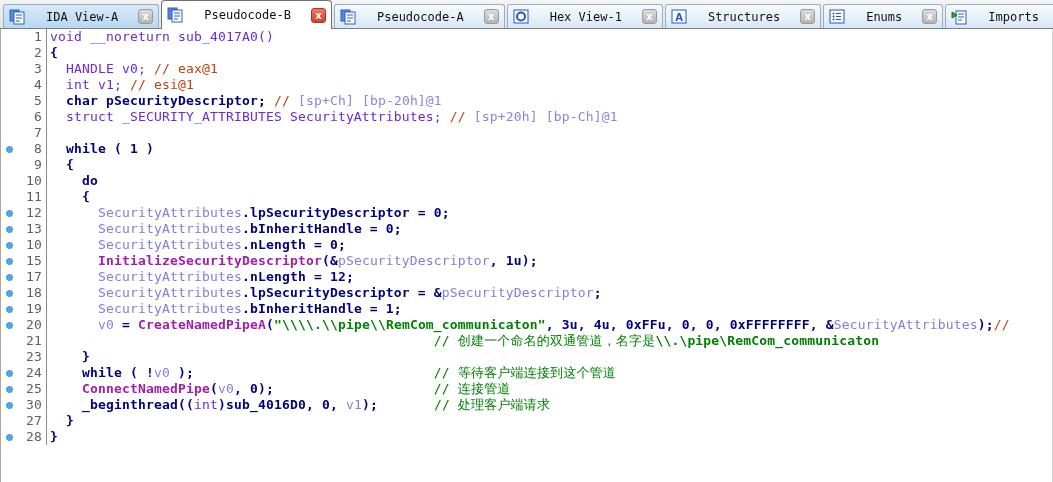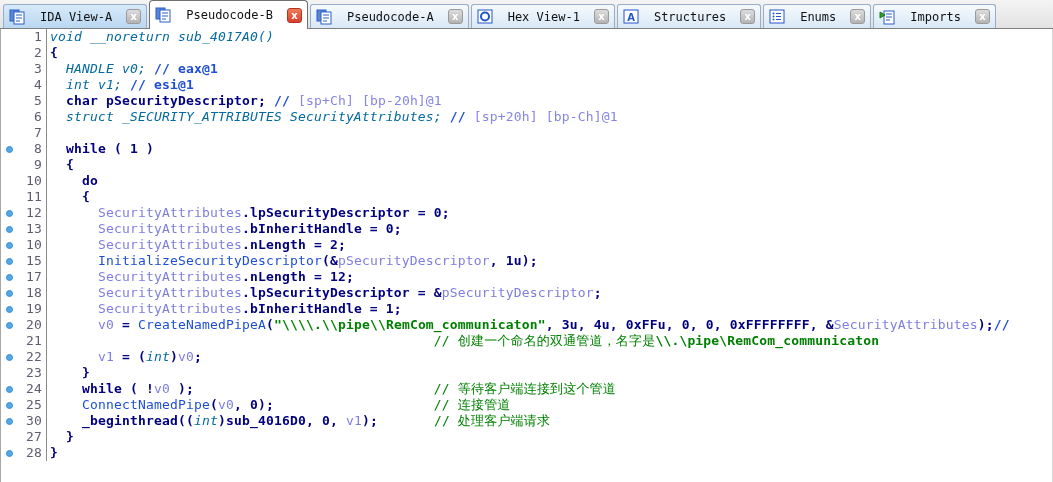--- a/index.html
+++ b/index.html
@@ -9,45 +9,45 @@
   .tabbar { height:29px; display:flex; align-items:flex-end;
     background:linear-gradient(#f4f4f4,#e2e2e2);
     border-bottom:1px solid #7f7f7f; padding-left:3px; position:relative; }
   .tab { height:24px; display:flex; align-items:center; padding:0 5px;
     border:1px solid #96aec7; border-bottom:none; border-radius:3px 3px 0 0;
     background:linear-gradient(#f6fafd,#d8e8f6); margin-right:2px;
     font-size:12px; color:#111; cursor:default; position:relative; }
   .tab.first { background:linear-gradient(#d8eafa,#b9d7f0); }
   .tab.active { height:29px; background:#fff; border-color:#6f6f6f; z-index:2;
     margin-bottom:-1px; border-radius:4px 4px 0 0; }
-  .tab-label { flex:1; text-align:center; padding:0 14px; white-space:nowrap; }
+  .tab-label { flex:1; text-align:center; padding:0 20px; white-space:nowrap; }
   .closebtn { width:15px; height:15px; border-radius:3px; flex:none;
     border:1px solid #9a9a9a; background:linear-gradient(#dcdcdc,#b4b4b4);
     color:#fff; font:bold 10px/13px "DejaVu Sans", sans-serif; text-align:center; }
   .closebtn.red { background:linear-gradient(#f07a5a,#d6412b); border-color:#b03322; }
   .tab-icon { width:17px; height:16px; flex:none; position:relative; }
   .tabbar-filler { flex:1; height:29px; }
   
   .code-view { position:relative; background:#fff; height:453px;
     border-left:1px solid #a8a8a8; border-right:1px solid #d6d6d6; overflow:hidden; }
   .row { display:flex; height:16px; line-height:16px; font-size:13px; letter-spacing:.17px; }
   .dotcol { width:16px; flex:none; display:flex; align-items:center; justify-content:center; }
   .dot { width:7px; height:7px; border-radius:50%; background:#4fa8e8; border:1px solid #3d8fd0; }
   .numcol { width:30px; flex:none; text-align:right; padding-right:4px;
     color:#5d5d70; border-right:1px solid #8a8a8a; }
   .codecol { white-space:pre; padding-left:3px; flex:1; }
   
   .kw  { color:#000080; font-weight:bold; }
-  .ty  { color:#0369a1;font-style:italic; }
+  .ty  { color:#6d28d9; }
   .var { color:#7e7ee2; }
-  .fn  { color:#1d4ed8; font-weight:normal; }
+  .fn  { color:#a21caf; font-weight:bold; }
   .str { color:#008000; font-weight:bold; }
   .cg  { color:#008000;margin-top:7px; }
   .cgb { color:#008000; font-weight:bold; }
-  .cb  { color:#1d4ed8; font-weight:bold; }
+  .cb  { color:#c2410c; font-weight:normal; }
   .cbl { color:#8585e8; }
   svg { display:block; }
 </style>
 </head>
 <body>
 
 <div class="tabbar">
 
   <div class="tab first">
     <span class="tab-icon">
@@ -216,21 +216,21 @@
         <span class="dot"></span>
       </span>
       <span class="numcol">13</span>
       <span class="codecol"><span class="var">      SecurityAttributes</span><span class="kw">.bInheritHandle = 0;</span></span>
     </div>
     <div class="row">
       <span class="dotcol">
         <span class="dot"></span>
       </span>
       <span class="numcol">10</span>
-      <span class="codecol"><span class="var">      SecurityAttributes</span><span class="kw">.nLength = 2;</span></span>
+      <span class="codecol"><span class="var">      SecurityAttributes</span><span class="kw">.nLength = 0;</span></span>
     </div>
     <div class="row">
       <span class="dotcol">
         <span class="dot"></span>
       </span>
       <span class="numcol">15</span>
       <span class="codecol"><span class="fn">      InitializeSecurityDescriptor</span><span class="kw">(&amp;</span><span class="var">pSecurityDescriptor</span><span class="kw">, 1u);</span></span>
     </div>
     <div class="row">
       <span class="dotcol">
@@ -259,27 +259,20 @@
       </span>
       <span class="numcol">20</span>
       <span class="codecol"><span class="var">      v0</span><span class="kw"> = </span><span class="fn">CreateNamedPipeA</span><span class="kw">(</span><span class="str">"\\\\.\\pipe\\RemCom_communicaton"</span><span class="kw">, 3u, 4u, 0xFFu, 0, 0, 0xFFFFFFFF, &amp;</span><span class="var">SecurityAttributes</span><span class="kw">);</span><span class="cb">//</span></span>
     </div>
     <div class="row">
       <span class="dotcol"></span>
       <span class="numcol">21</span>
       <span class="codecol"><span class="cg">                                                // 创建一个命名的双通管道，名字是</span><span class="cgb">\\.\pipe\RemCom_communicaton</span></span>
     </div>
     <div class="row">
-      <span class="dotcol">
-        <span class="dot"></span>
-      </span>
-      <span class="numcol">22</span>
-      <span class="codecol"><span class="var">      v1</span><span class="kw"> = (</span><span class="ty">int</span><span class="kw">)</span><span class="var">v0</span><span class="kw">;</span></span>
-    </div>
-    <div class="row">
       <span class="dotcol"></span>
       <span class="numcol">23</span>
       <span class="codecol"><span class="kw">    }</span></span>
     </div>
     <div class="row">
       <span class="dotcol">
         <span class="dot"></span>
       </span>
       <span class="numcol">24</span>
       <span class="codecol"><span class="kw">    while ( !</span><span class="var">v0</span><span class="kw"> );</span><span class="cg">                              // 等待客户端连接到这个管道</span></span>

